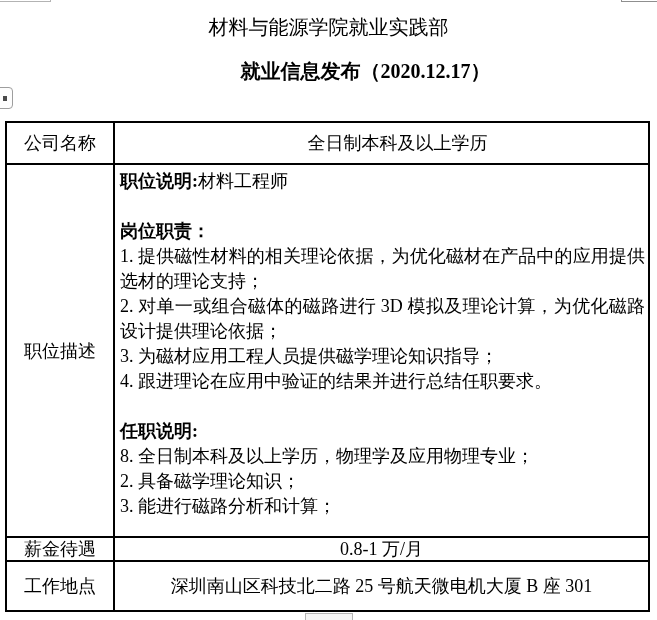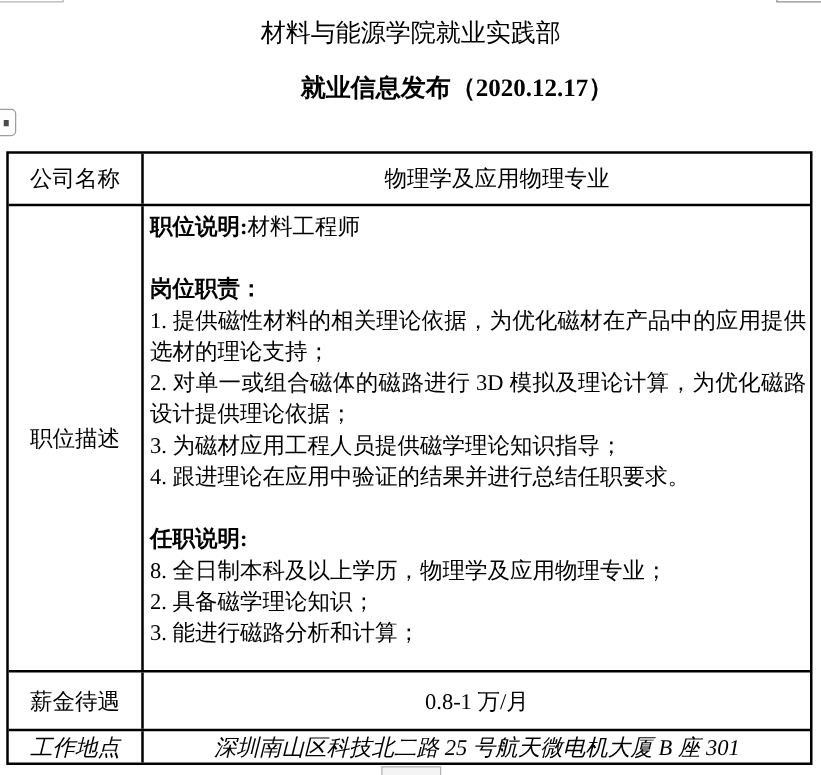--- a/index.html
+++ b/index.html
@@ -26,24 +26,24 @@
     text-align:center;font-size:20px;font-weight:700;line-height:28px;margin-left:37px;
   }
   
   .doc-table{
     position:absolute;left:5px;top:121px;width:645px;height:491px;
     border:2px solid var(--border-c);
     display:flex;flex-direction:column;
     font-size:18px;
   }
   .t-row{display:flex;flex-direction:row;border-bottom:2px solid var(--border-c);}
-  .t-row:last-child{border-bottom:none;font-style:italic;}
+  .t-row:last-child{border-bottom:none;}
   .row-company{height:42px;gap:32px;}
   .row-desc{height:373px;}
-  .row-salary{height:47px;}
+  .row-salary{height:24px;}
   .row-location{flex:1;}
   .cell-label{
     width:108px;flex:0 0 108px;
     border-right:2px solid var(--border-c);
     display:flex;align-items:center;justify-content:center;
     text-align:center;
   }
   .cell-value{
     flex:1;
     display:flex;align-items:center;justify-content:center;
@@ -91,21 +91,21 @@
 </div>
 <div class="frag-bottom"></div>
 
 <div class="doc-title">材料与能源学院就业实践部</div>
 <div class="doc-subtitle">就业信息发布（2020.12.17）</div>
 
 <div class="doc-table">
 
   <div class="t-row row-company">
     <div class="cell-label">公司名称</div>
-    <div class="cell-value">物理学及应用物理专业</div>
+    <div class="cell-value">全日制本科及以上学历</div>
   </div>
 
   <div class="t-row row-desc">
     <div class="cell-label">职位描述</div>
     <div class="cell-rich" id="jobDescCell">
         <div class="line"><b>职位说明:</b><span>材料工程师</span></div>
         <div class="spacer"></div>
         <div class="sec-heading">岗位职责：</div>
         <div class="item">1. 提供磁性材料的相关理论依据，为优化磁材在产品中的应用提供选材的理论支持；</div>
         <div class="item">2. 对单一或组合磁体的磁路进行 3D 模拟及理论计算，为优化磁路设计提供理论依据；</div>

